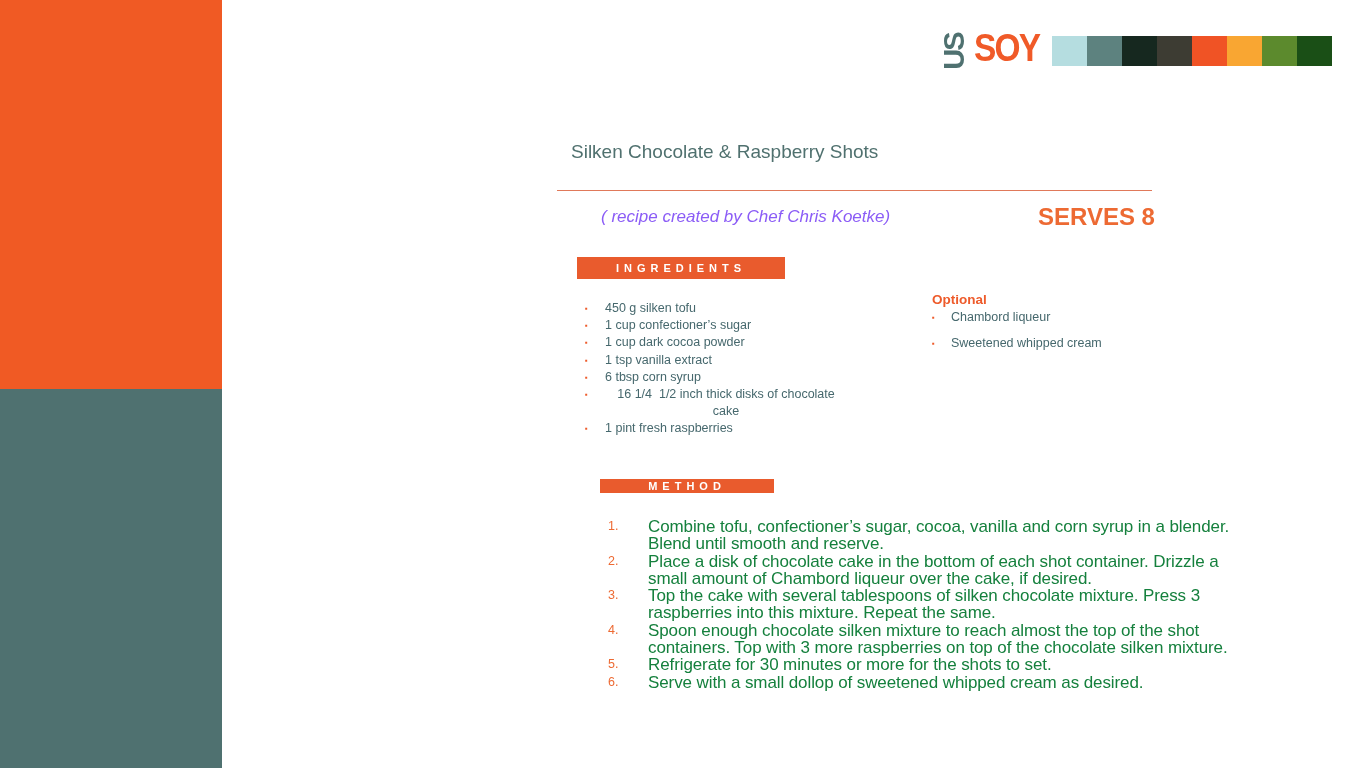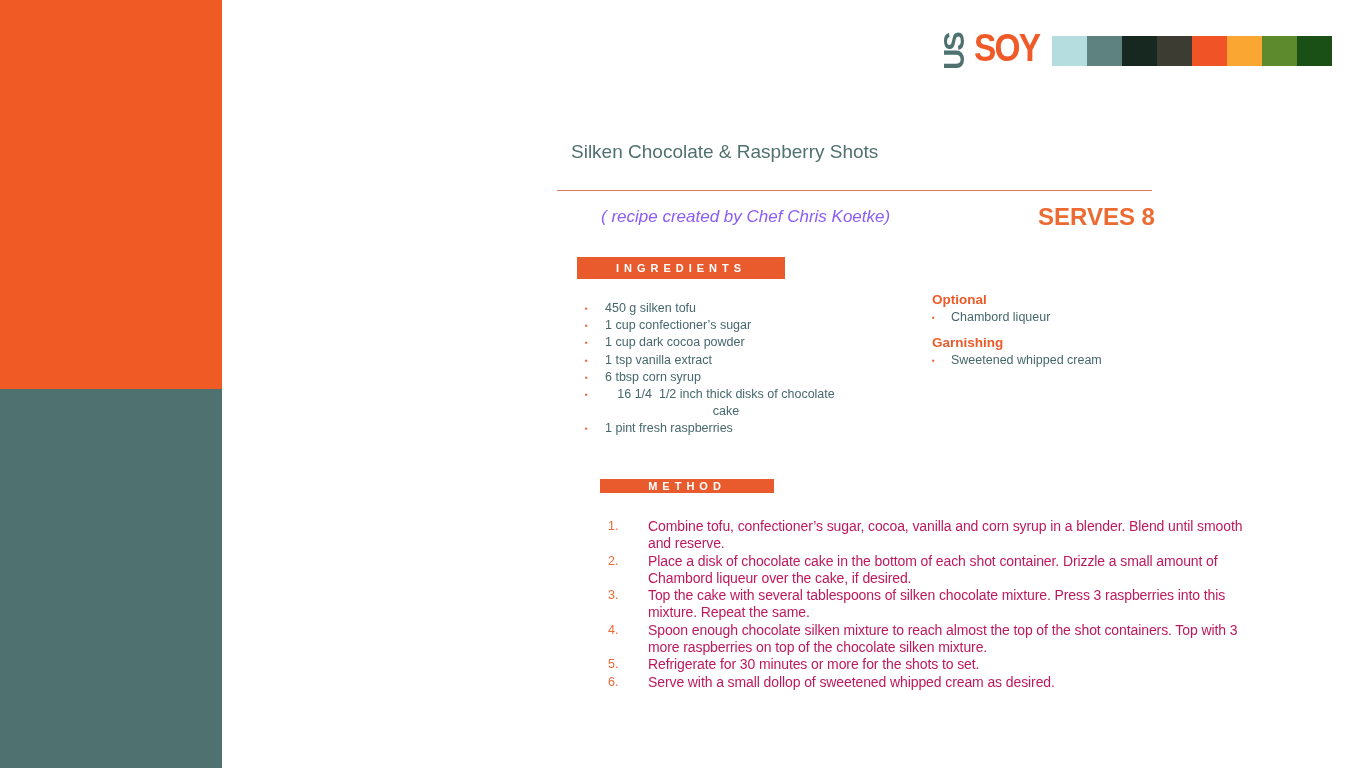--- a/index.html
+++ b/index.html
@@ -41,21 +41,21 @@
   .side-block { width:300px; }
   .opt-block  { left:932px; top:284px;margin-top:8px; }
   .gar-block  { left:932px; top:335px; }
   .side-head  { color:#ee5b2b; font-size:13.5px; font-weight:700; margin-bottom:2px; }
   .side-block .b { width:19px; flex:0 0 19px; }
 
   
   .method-list { left:608px; top:518px; width:650px; }
   .method-list .step { display:flex; align-items:flex-start; }
   .method-list .n { flex:0 0 40px; color:#ed6a33; font-size:12.5px; line-height:17.3px; }
-  .method-list .s { color:#be185d; font-size:14px; line-height:17.3px;
+  .method-list .s { color:#15803d; font-size:17px; line-height:17.3px;
                     letter-spacing:-0.1px; }
 </style>
 </head>
 <body>
 
 <div class="abs bar-orange"></div>
 <div class="abs bar-teal"></div>
 
 <div class="abs logo-us">
   <span>US</span>
@@ -111,21 +111,20 @@
 
 <div class="abs blist side-block opt-block">
   <div class="side-head">Optional</div>
   <div class="row">
     <span class="b">▪</span>
     <span class="t">Chambord liqueur</span>
   </div>
 </div>
 
 <div class="abs blist side-block gar-block">
-  <div class="side-head">Garnishing</div>
   <div class="row">
     <span class="b">▪</span>
     <span class="t">Sweetened whipped cream</span>
   </div>
 </div>
 
 <div class="abs badge badge-method">METHOD</div>
 <div class="abs method-list">
   <div class="step">
     <span class="n">1.</span>

